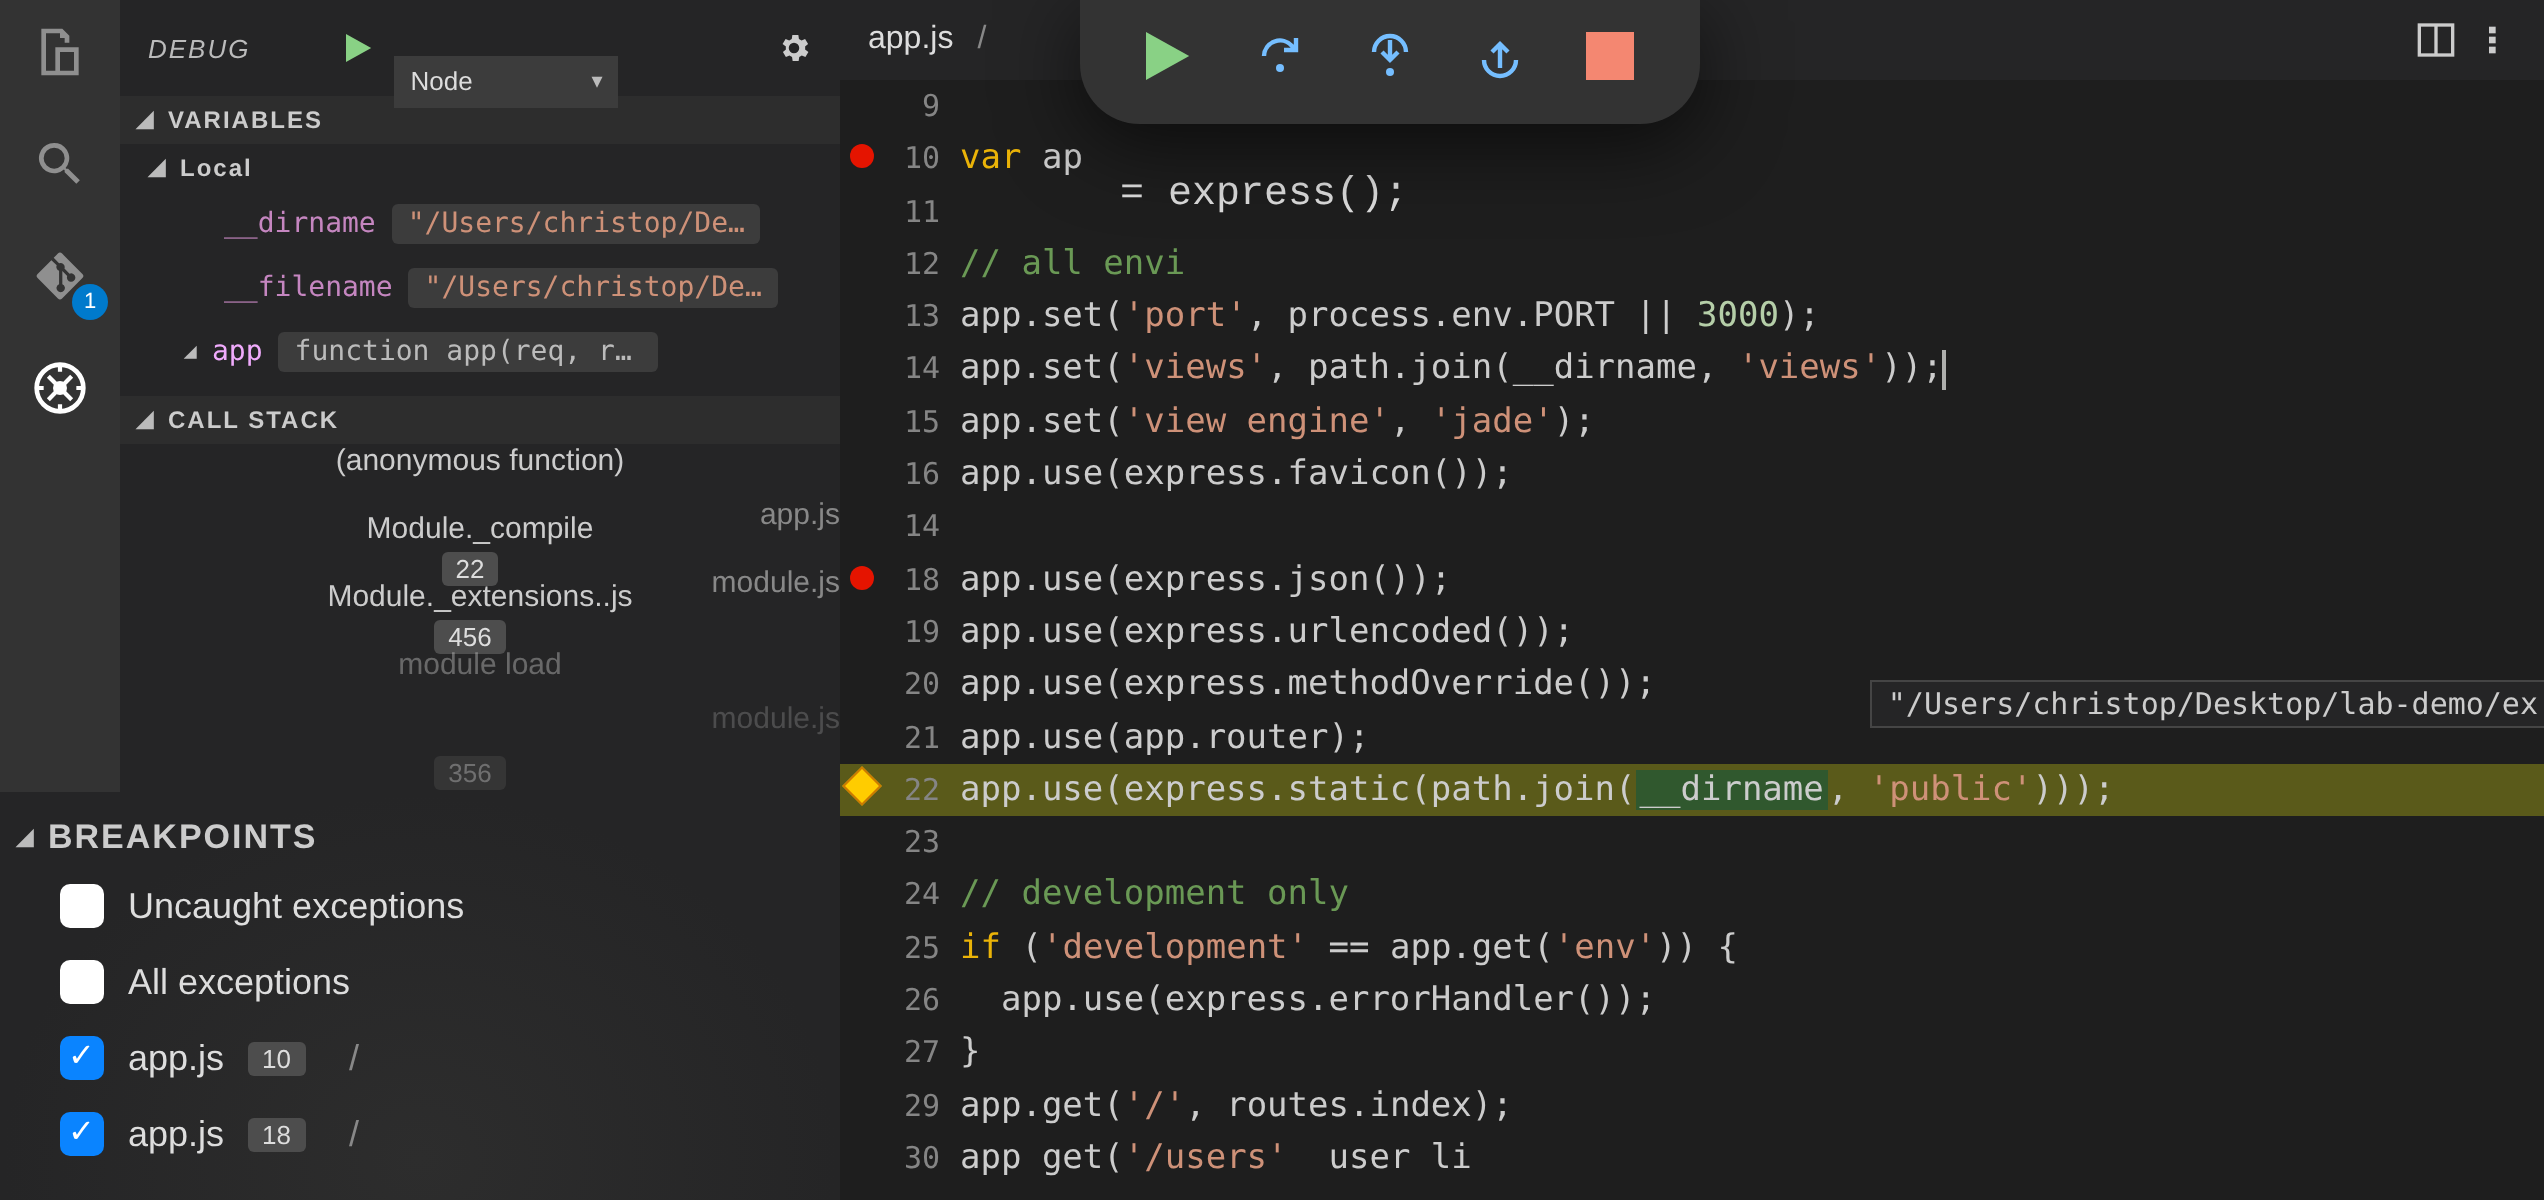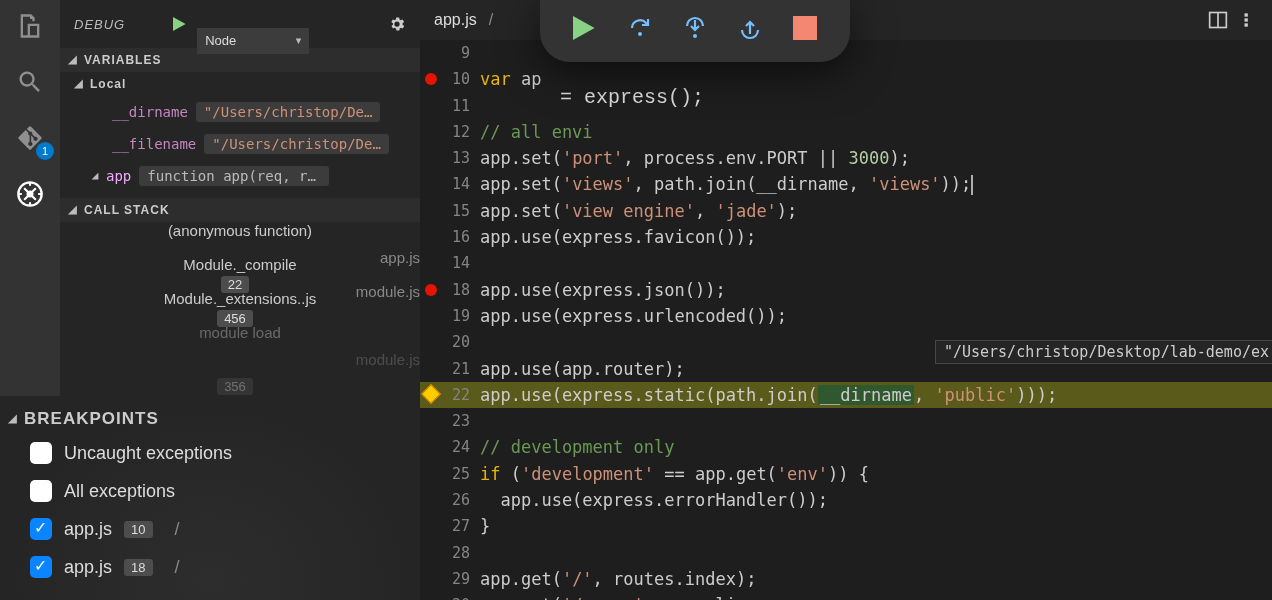--- a/index.html
+++ b/index.html
@@ -192,29 +192,28 @@
       <div class="code-line"><span class="gut-bp"><span class="dot-red"></span></span><span class="gut-ln">10</span><span><span class="tok-kw">var</span> ap</span></div>
       <div class="code-line"><span class="gut-bp"></span><span class="gut-ln">11</span><span></span></div>
       <div class="code-line"><span class="gut-bp"></span><span class="gut-ln">12</span><span><span class="tok-cm">// all envi</span></span></div>
       <div class="code-line"><span class="gut-bp"></span><span class="gut-ln">13</span><span>app.set(<span class="tok-str">'port'</span>, process.env.PORT || <span class="tok-num">3000</span>);</span></div>
       <div class="code-line"><span class="gut-bp"></span><span class="gut-ln">14</span><span>app.set(<span class="tok-str">'views'</span>, path.join(__dirname, <span class="tok-str">'views'</span>));<span class="cursor"></span></span></div>
       <div class="code-line"><span class="gut-bp"></span><span class="gut-ln">15</span><span>app.set(<span class="tok-str">'view engine'</span>, <span class="tok-str">'jade'</span>);</span></div>
       <div class="code-line"><span class="gut-bp"></span><span class="gut-ln">16</span><span>app.use(express.favicon());</span></div>
       <div class="code-line"><span class="gut-bp"></span><span class="gut-ln">14</span></div>
       <div class="code-line"><span class="gut-bp"><span class="dot-red"></span></span><span class="gut-ln">18</span><span>app.use(express.json());</span></div>
       <div class="code-line"><span class="gut-bp"></span><span class="gut-ln">19</span><span>app.use(express.urlencoded());</span></div>
-      <div class="code-line"><span class="gut-bp"></span><span class="gut-ln">20</span></div>
+      <div class="code-line"><span class="gut-bp"></span><span class="gut-ln">20</span><span>app.use(express.methodOverride());</span></div>
       <div class="code-line"><span class="gut-bp"></span><span class="gut-ln">21</span><span>app.use(app.router);</span></div>
       <div class="code-line hl-line"><span class="gut-bp"><span class="dot-yel"></span></span><span class="gut-ln">22</span><span>app.use(express.static(path.join(<span style="background:#30582e;padding:0 2px;">__dirname</span>, <span class="tok-str">'public'</span>)));</span></div>
       <div class="code-line"><span class="gut-bp"></span><span class="gut-ln">23</span><span></span></div>
       <div class="code-line"><span class="gut-bp"></span><span class="gut-ln">24</span><span><span class="tok-cm">// development only</span></span></div>
       <div class="code-line"><span class="gut-bp"></span><span class="gut-ln">25</span><span><span class="tok-kw">if</span> (<span class="tok-str">'development'</span> == app.get(<span class="tok-str">'env'</span>)) {</span></div>
       <div class="code-line"><span class="gut-bp"></span><span class="gut-ln">26</span><span>  app.use(express.errorHandler());</span></div>
       <div class="code-line"><span class="gut-bp"></span><span class="gut-ln">27</span><span>}</span></div>
-      <div class="code-line"><span class="gut-bp"></span><span class="gut-ln">28</span><span></span></div>
       <div class="code-line"><span class="gut-bp"></span><span class="gut-ln">29</span><span>app.get(<span class="tok-str">'/'</span>, routes.index);</span></div>
       <div class="code-line"><span class="gut-bp"></span><span class="gut-ln">30</span><span>app get(<span class="tok-str">'/users'</span>  user li</span></div>
     </div>
   <div class="tooltip">"/Users/christop/Desktop/lab-demo/ex</div>
 </div>
 
 <div class="debugtb">
   <svg class="dbtn" viewBox="0 0 10 10">
       <path d="M0 0v10l9-5z" fill="#89d185"></path>
     </svg>

